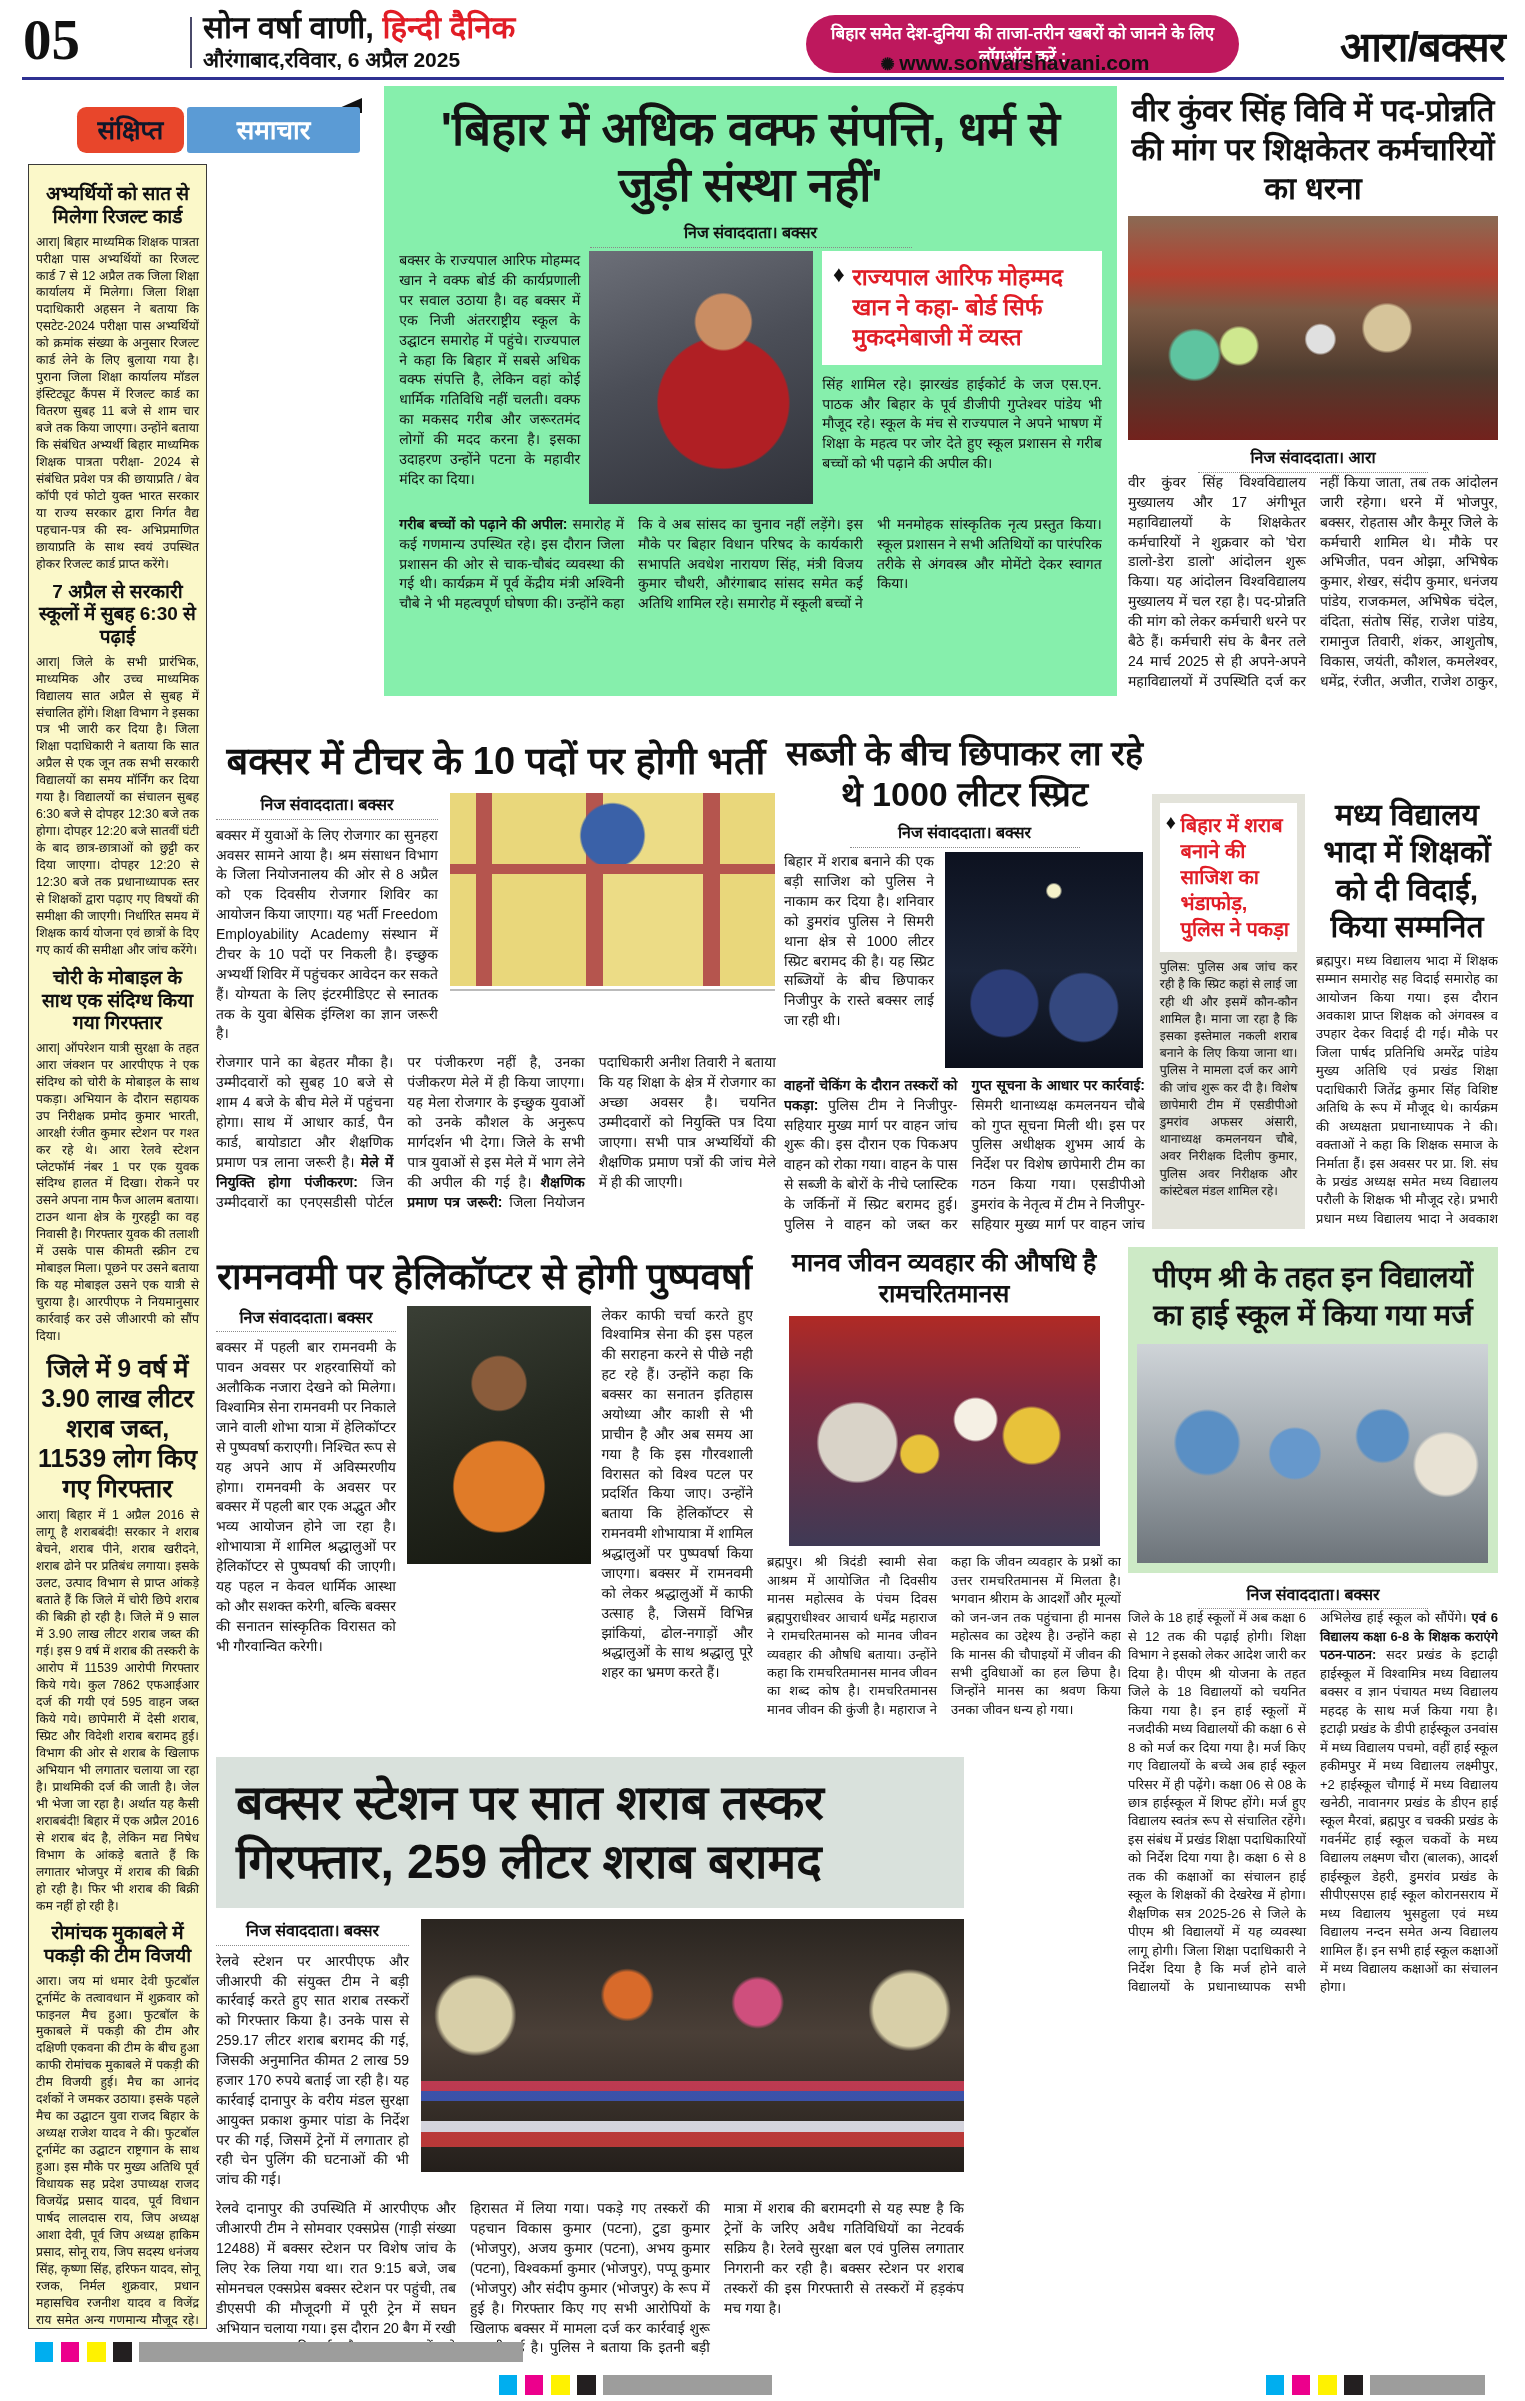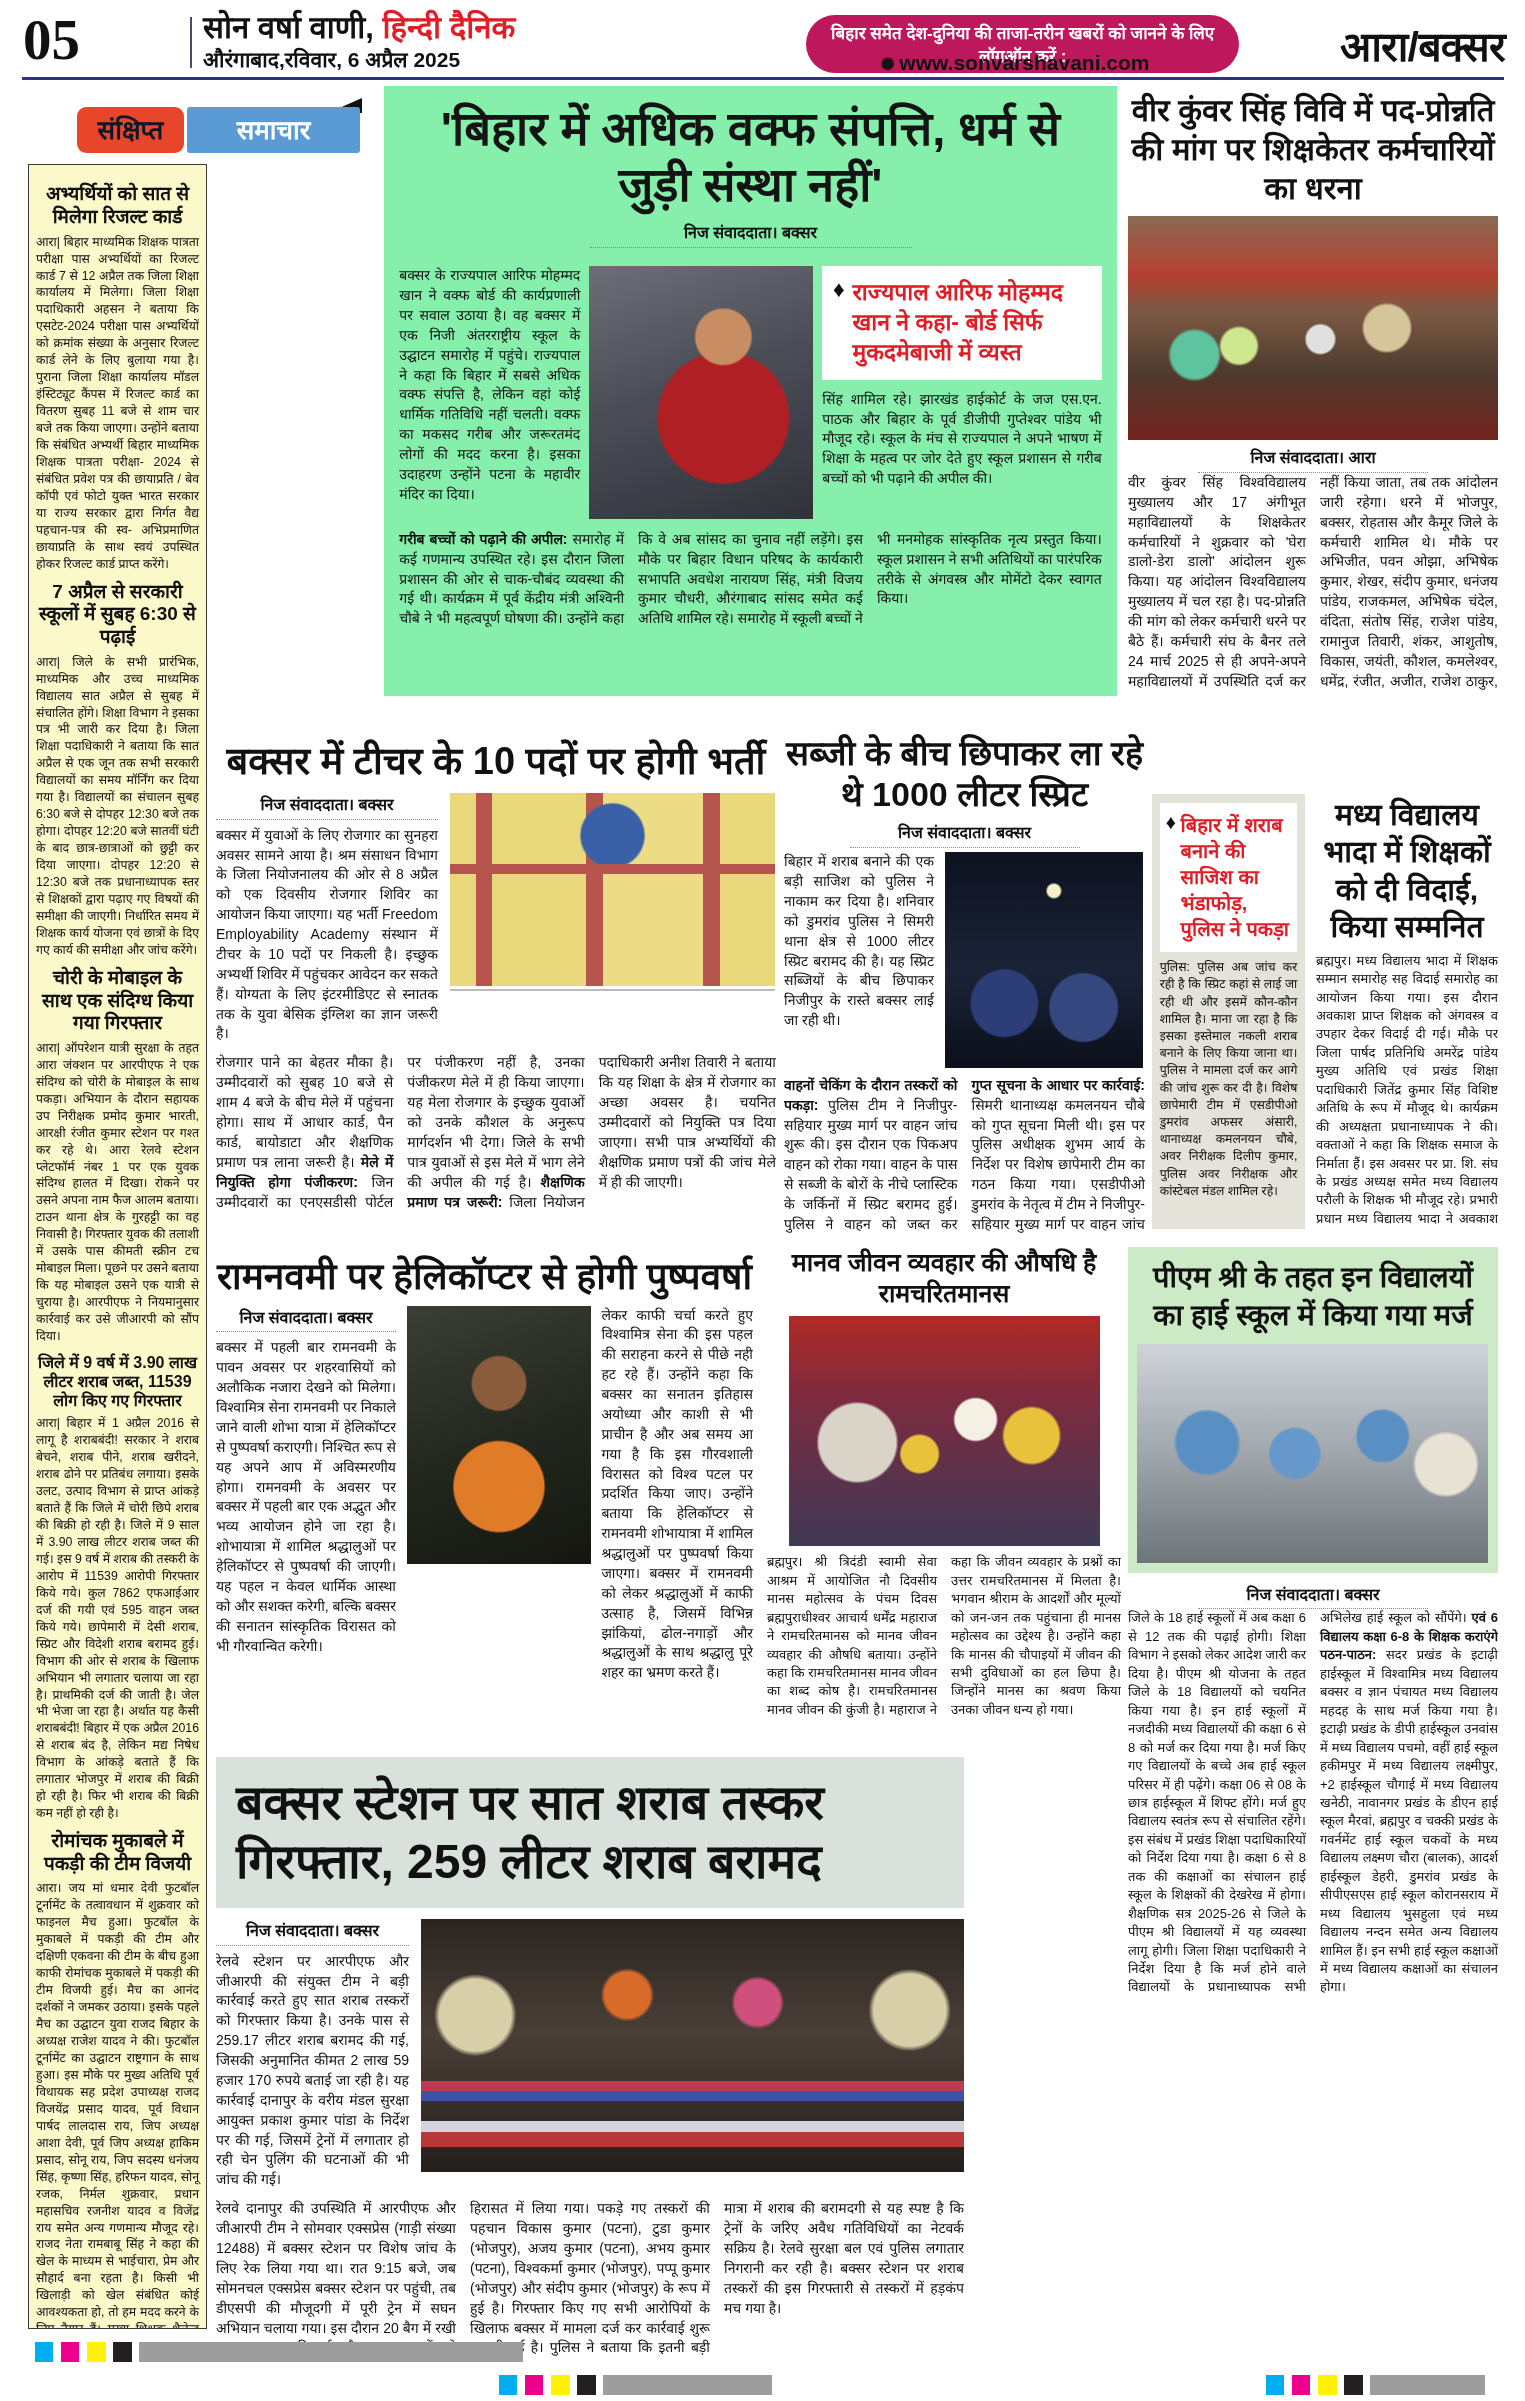--- a/index.html
+++ b/index.html
@@ -16,35 +16,35 @@
   #site-line{left:806px;top:51px;width:418px;text-align:center;font-size:21px;font-weight:bold;}
   #site-line .sun{color:#111;font-size:17px;margin-right:4.6px;}
   #region{right:20px;top:17px;font-size:41px;font-weight:bold;letter-spacing:-0.8px;}
   #head-line{left:21.5px;top:77px;width:1482px;height:0;border-top:3.1px solid #2e3192;}
   
   #tag-orange{left:77px;top:107px;width:107px;height:46px;background:#e8462b;border-radius:9.2px;color:#0f172a;font-size:26px;font-weight:bold;text-align:center;line-height:46px;z-index:3;}
   #tag-blue{left:187px;top:107px;width:173px;height:46px;background:#5b9bd5;border-radius:3px;color:#fff;font-size:26px;font-weight:bold;text-align:center;line-height:46px;z-index:2;}
   #tag-fold{left:328px;top:98px;width:0;height:0;border-left:34px solid transparent;border-bottom:15.3px solid #111;z-index:1;}
   #brief{left:28px;top:164px;width:179px;height:2165px;background:#fbf8c9;border:1.5px solid #3a3a3a;box-sizing:border-box;padding:10.7px 7px 4.6px 7px;overflow:hidden;}
   .bh{font-size:19px;font-weight:bold;text-align:center;line-height:1.2;margin:7.7px 0 4.6px 0;}
-  .bh.big{font-size:16px;}
+  .bh.big{font-size:25px;}
   .bb{font-size:12.3px;line-height:1.38;text-align:justify;}
   
   .byline{font-size:16px;font-weight:bold;text-align:center;padding-bottom:3.8px;}
   .dotted{border-bottom:1.5px dotted #8a8a8a;margin-bottom:6.1px;}
   .body-text{font-size:14px;line-height:1.42;text-align:justify;}
   .cols2{column-count:2;column-gap:14px;}
   .cols3{column-count:3;column-gap:14px;}
   .subhead{font-weight:bold;}
   .photo{background:#999;}
   
   #wakf{left:384px;top:86px;width:733px;height:610px;background:#86efac;box-sizing:border-box;padding:10.7px 15.3px;overflow:hidden;}
   #wakf h1{margin:4.6px 0 9.2px 0;font-size:47px;line-height:1.18;text-align:center;font-weight:bold;color:#141414;}
   #wakf .byline{width:322px;margin:0 auto;}
-  #wakf-row{display:flex;gap:9px;margin-top:18px;}
+  #wakf-row{display:flex;gap:9px;margin-top:3px;}
   #wakf-c1{width:181px;flex:none;}
   #wakf-photo{width:224px;height:253px;flex:none;background:
     radial-gradient(circle at 60% 28%,#c98d63 0 12%,transparent 13%),
     radial-gradient(circle at 60% 60%,#b01f24 0 32%,transparent 33%),
     linear-gradient(160deg,#6c6f78 0%,#4b4e57 45%,#30323a 100%);}
   #wakf-c3{flex:1;}
   #wakf-callout{background:#fff;padding:12.3px 10.7px;display:flex;gap:7.7px;}
   #wakf-callout .dia{font-size:23px;line-height:1;}
   #wakf-callout .ct{color:#e11d26;font-size:23px;line-height:1.3;font-weight:bold;}
   #wakf-c3 .body-text{margin-top:9.2px;}

